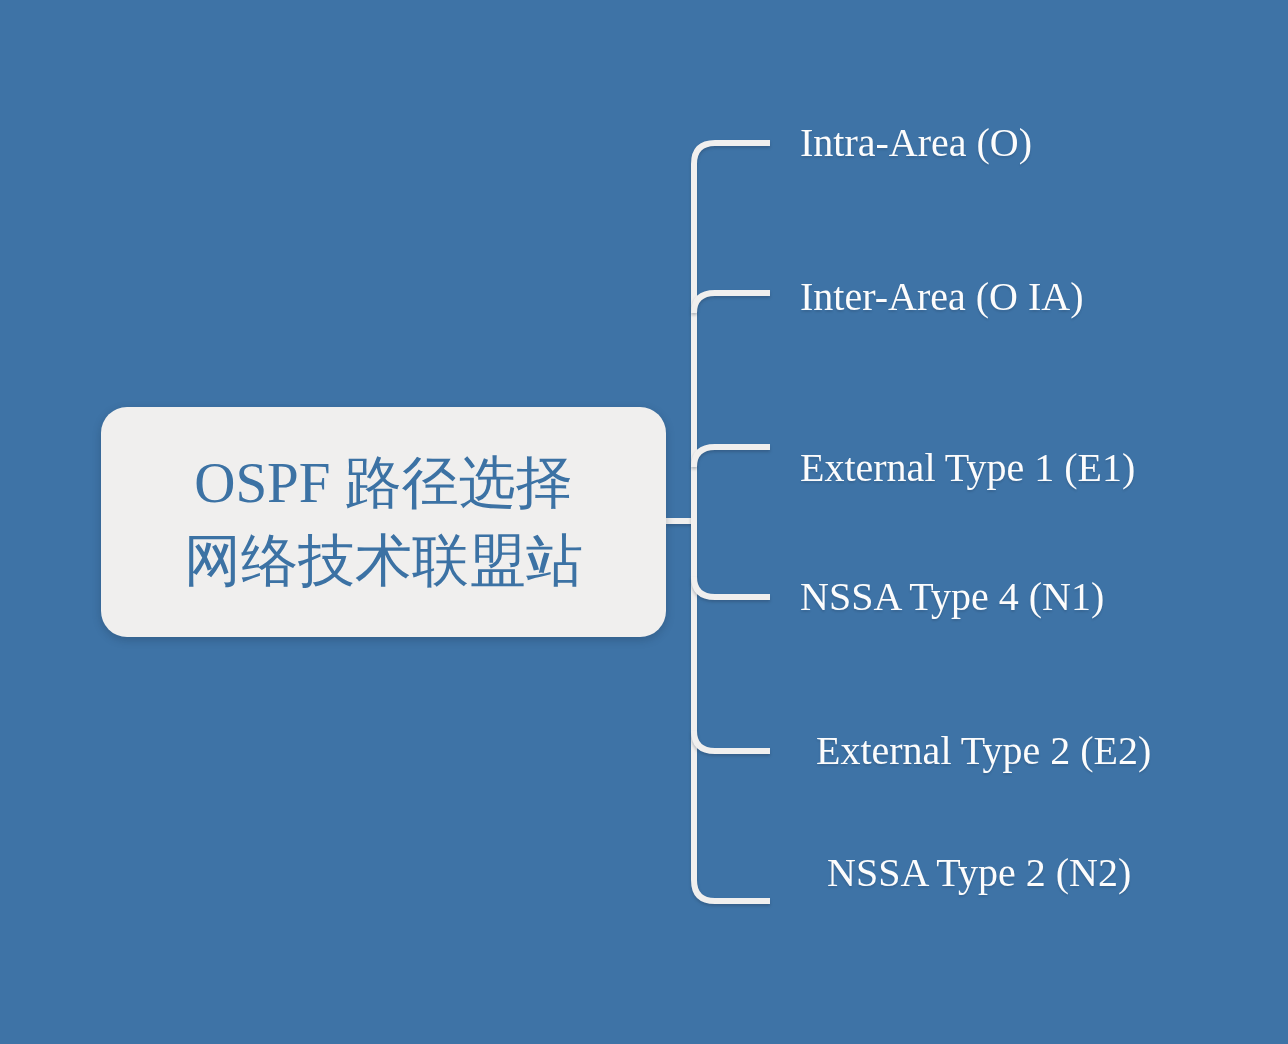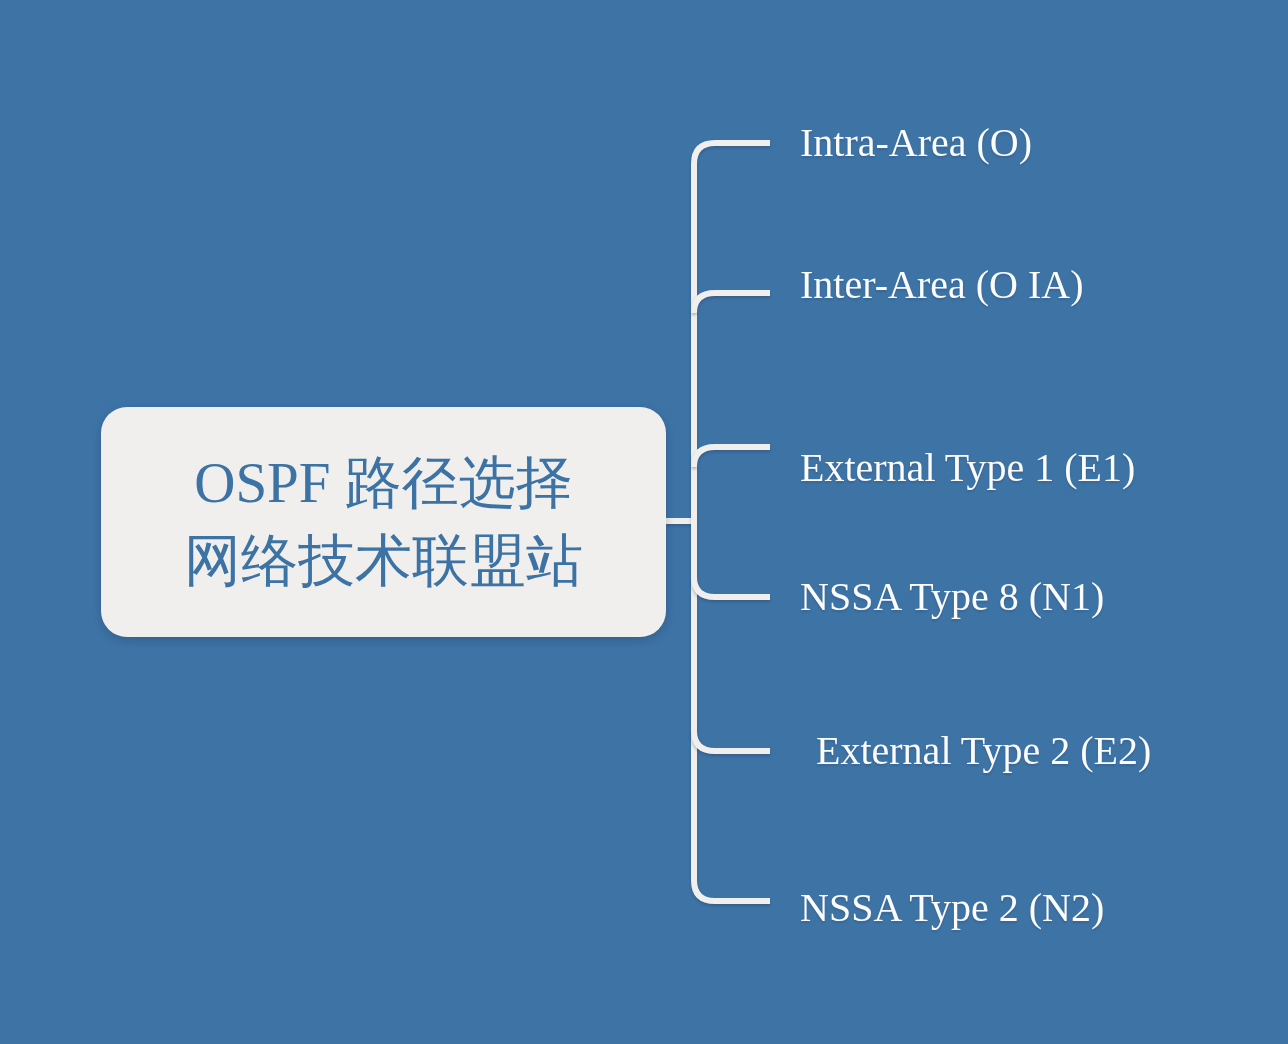--- a/index.html
+++ b/index.html
@@ -59,25 +59,25 @@
     left:800px;
     height:60px;
     line-height:60px;
     font-size:40px;
     color:var(--branch_text);
     white-space:nowrap;
     text-shadow:0 2px 2px rgba(30,50,74,0.20);
     font-family:Liberation Serif, serif;
   }
   .branch-1{top:113px;}
-  .branch-2{top:255px;}
+  .branch-2{top:267px;}
   .branch-3{top:438px;}
   .branch-4{top:567px;}
   .branch-5{top:721px;margin-left:16px;}
-  .branch-6{top:878px;}
+  .branch-6{top:843px;margin-left:27px;}
 </style>
 </head>
 <body>
 
 <svg class="connectors" viewBox="0 0 1288 1044" xmlns="http://www.w3.org/2000/svg">
   <path class="connector" d="M 666 521 H 694"></path>
   <path class="connector" d="M 770 143 H 715 Q 694 143 694 164 V 880 Q 694 901 715 901 H 770"></path>
   <path class="connector" d="M 694 313 Q 694 293 715 293 H 770"></path>
   <path class="connector" d="M 694 467 Q 694 447 715 447 H 770"></path>
   <path class="connector" d="M 694 577 Q 694 597 715 597 H 770"></path>
@@ -85,15 +85,15 @@
 </svg>
 
 <div class="root-node">
   <span class="line">OSPF 路径选择</span>
   <span class="line">网络技术联盟站</span>
 </div>
 
 <div class="branch-label branch-1">Intra-Area (O)</div>
 <div class="branch-label branch-2">Inter-Area (O IA)</div>
 <div class="branch-label branch-3">External Type 1 (E1)</div>
-<div class="branch-label branch-4">NSSA Type 8 (N1)</div>
+<div class="branch-label branch-4">NSSA Type 4 (N1)</div>
 <div class="branch-label branch-5">External Type 2 (E2)</div>
 <div class="branch-label branch-6">NSSA Type 2 (N2)</div>
 
 </body></html>

